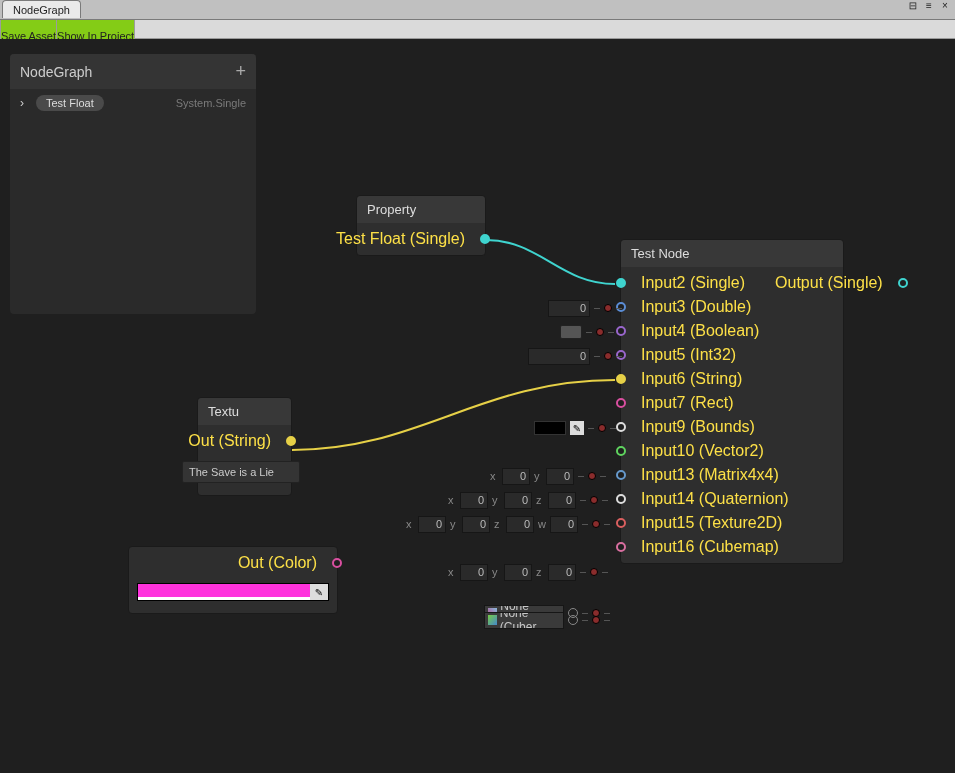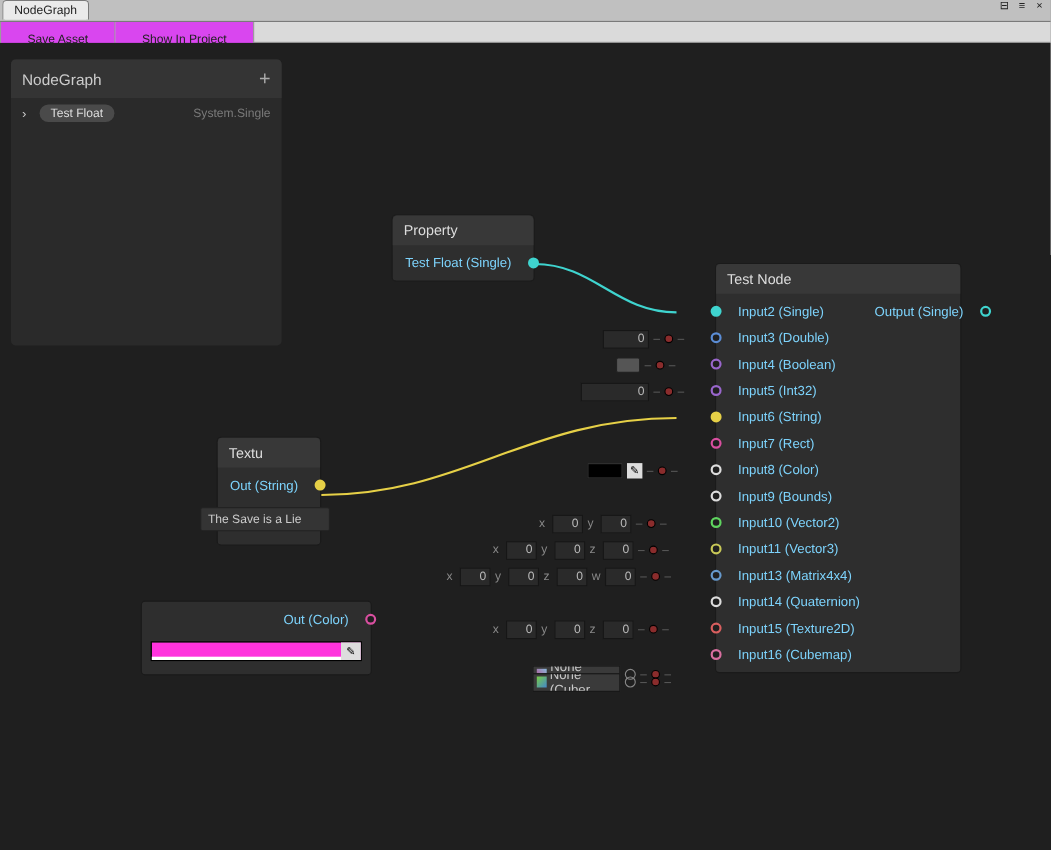--- a/index.html
+++ b/index.html
@@ -3,58 +3,58 @@
 <meta charset="utf-8">
 <style>
 *{box-sizing:border-box;margin:0;padding:0;font-family:"Segoe UI",Arial,sans-serif;font-size:12px;color:#c8c8c8;user-select:none}
 html,body{width:955px;height:773px;background:#c0c0c0;overflow:hidden}
 .window{position:absolute;inset:0;background:#c0c0c0}
 .titlebar{height:20px;background:#c0c0c0;border-bottom:1px solid #7a7a7a;position:relative}
 .tab{display:inline-block;background:#eaeaea;border:1px solid #7a7a7a;border-bottom:none;border-radius:4px 4px 0 0;padding:2px 10px;margin-left:2px;font-size:11px;color:#222;height:18px;line-height:14px}
 .winbtns{position:absolute;right:4px;top:1px;display:flex;gap:4px}
 .winbtns div{width:12px;height:12px;font-size:10px;color:#222;text-align:center;line-height:10px;cursor:pointer}
 .toolbar{height:19px;background:#dadada;border-bottom:1px solid #999;display:flex;align-items:stretch}
-.toolbar button{background:#d946ef;border:1px solid #9c9c9c;border-top:none;border-bottom:none;border-left:none;color:#222;font-size:11px;padding:0 24px;height:31px;cursor:pointer}
+.toolbar button{background:#84cc16;border:1px solid #9c9c9c;border-top:none;border-bottom:none;border-left:none;color:#222;font-size:11px;padding:0 0;height:31px;cursor:pointer}
 .toolbar button:first-child{border-left:1px solid #9c9c9c}
 .canvas{position:absolute;left:0;right:0;top:39px;bottom:0;background:#1f1f1f;overflow:hidden}
 .svg-edges{position:absolute;inset:0;pointer-events:none}
 
 .panel{position:absolute;left:10px;top:15px;width:246px;height:260px;background:#2a2a2a;border-radius:4px}
 .panel-head{height:35px;background:#343434;border-radius:4px 4px 0 0;display:flex;align-items:center;padding:0 10px;justify-content:space-between}
 .panel-head .title{font-size:14px;color:#ccc}
 .panel-head .plus{font-size:18px;color:#aaa;cursor:pointer}
 .panel-row{display:flex;align-items:center;padding:6px 10px;gap:6px}
 .chev{width:10px;color:#ccc}
 .pill{background:#4a4a4a;border-radius:10px;padding:2px 10px;font-size:11px;color:#ddd}
 .type-label{margin-left:auto;color:#7a7a7a;font-size:11px}
 
 .node{position:absolute;background:#2e2e2e;border-radius:4px;border:1px solid #1a1a1a}
 .node-head{background:#383838;border-radius:4px 4px 0 0;padding:6px 10px;font-size:13px;color:#ddd}
 .node-body{padding:4px 0}
 .row{display:flex;align-items:center;height:24px;position:relative}
-.row-label{padding:0 10px 0 20px;font-size:12px;color:#7dd3fc;white-space:nowrap}
+.row-label{padding:0 10px 0 20px;font-size:16px;color:#fde047;white-space:nowrap}
 .out-row{justify-content:flex-end}
 .out-row .row-label{padding:0 20px 0 10px}
 .port{width:10px;height:10px;border-radius:50%;border:2px solid;position:absolute;background:#1f1f1f}
 .port.in{left:-5px}
 .port.out{right:-5px}
 .port.filled{background:currentColor}
 .port.cyan{color:#3fd4cf;border-color:#3fd4cf}
 .port.blue{color:#5b8dd6;border-color:#5b8dd6}
 .port.purple{color:#9966cc;border-color:#9966cc}
 .port.white{color:#dddddd;border-color:#dddddd}
 .port.magenta{color:#d94fa0;border-color:#d94fa0}
 .port.yellow{color:#e6d047;border-color:#e6d047}
 .port.green{color:#5fd45f;border-color:#5fd45f}
 .port.olive{color:#c8c857;border-color:#c8c857}
 .port.steel{color:#6699cc;border-color:#6699cc}
 .port.red{color:#d95f5f;border-color:#d95f5f}
 .port.pink{color:#d96fa0;border-color:#d96fa0}
 
-.testnode{left:650px;top:200px;width:224px}
+.testnode{left:620px;top:200px;width:224px}
 .testnode .node-body{display:flex}
 .testnode .inputs{flex:1;position:relative}
 .testnode .outputs{width:104px;position:relative;border-left:none}
 
 .propnode{left:356px;top:156px;width:130px}
 .stringnode{left:197px;top:358px;width:95px}
 .string-field{margin:8px;padding:4px 6px;background:#343434;border:1px solid #222;border-radius:2px;font-size:11px;color:#ccc;width:118px;margin-left:-16px}
 .colornode{left:128px;top:507px;width:210px}
 .color-swatch{margin:8px;height:18px;background:linear-gradient(#ff33dd,#ff33dd);border:1px solid #000;position:relative;display:flex}
 .color-swatch .alpha{position:absolute;left:0;right:0;bottom:0;height:3px;background:#fff}
@@ -166,33 +166,25 @@
             <div class="row">
               <span class="port in yellow filled"></span>
               <span class="row-label">Input6 (String)</span>
             </div>
             <div class="row">
               <span class="port in magenta"></span>
               <span class="row-label">Input7 (Rect)</span>
             </div>
             <div class="row">
               <span class="port in white"></span>
-              <span class="row-label">Input8 (Color)</span>
-            </div>
-            <div class="row">
-              <span class="port in white"></span>
               <span class="row-label">Input9 (Bounds)</span>
             </div>
             <div class="row">
               <span class="port in green"></span>
               <span class="row-label">Input10 (Vector2)</span>
-            </div>
-            <div class="row">
-              <span class="port in olive"></span>
-              <span class="row-label">Input11 (Vector3)</span>
             </div>
             <div class="row">
               <span class="port in steel"></span>
               <span class="row-label">Input13 (Matrix4x4)</span>
             </div>
             <div class="row">
               <span class="port in white"></span>
               <span class="row-label">Input14 (Quaternion)</span>
             </div>
             <div class="row">

